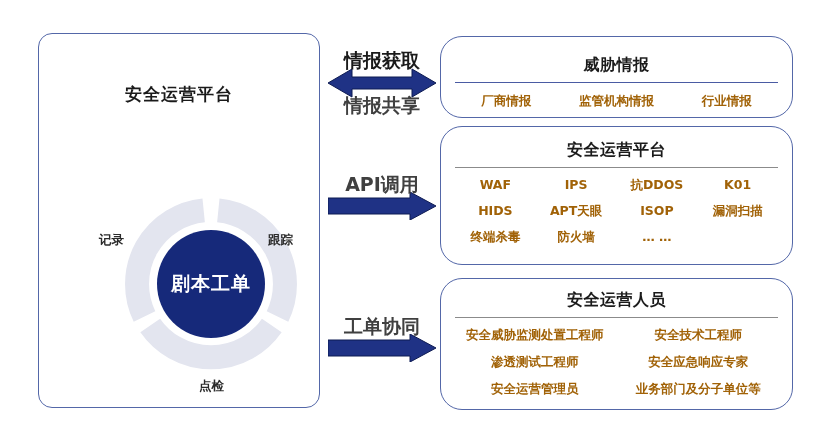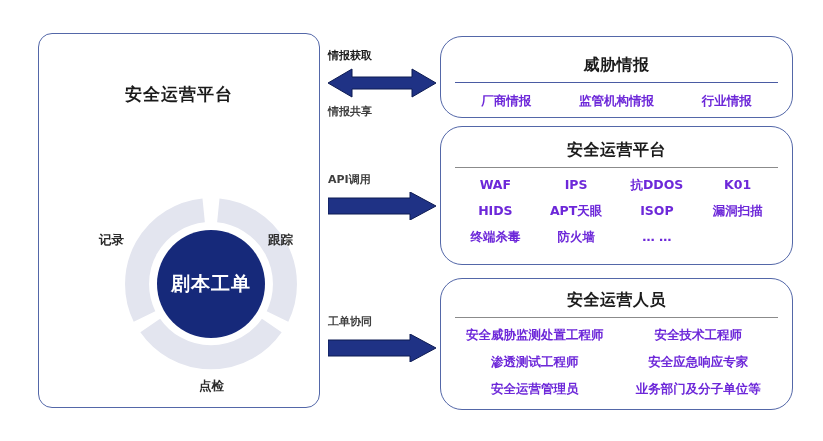--- a/index.html
+++ b/index.html
@@ -88,22 +88,22 @@
   .ring-label.l-check  { left: 160px; top: 344px; }
 
   
   .arrow-group {
     position: absolute;
   }
   .arrow-svg { display: block; }
   .arrow-label {
     position: absolute;
     width: 100%;
-    text-align: left;
-    font-size: 11px;
+    text-align: center;
+    font-size: 19px;
     font-weight: bold;
     white-space: nowrap;
   }
   .arrow-label.above { top: -20px; }
   .arrow-label.below { bottom: -21px; }
   .lbl-black { color: #1a1a1a; }
   .lbl-blue  { color: #404040; }
 
   .arrow-intel   { left: 328px; top: 68px;  width: 108px; }
   .arrow-api     { left: 328px; top: 192px; width: 108px; }
@@ -137,21 +137,21 @@
   .item-row {
     display: flex;
     width: 100%;
     box-sizing: border-box;
   }
   .item {
     flex: 1 1 0;
     text-align: center;
     font-size: 12.5px;
     font-weight: bold;
-    color: #6d28d9;
+    color: #a16207;
     white-space: nowrap;
   }
 
   
   .panel-threat { top: 36px; height: 82px; }
   .panel-threat .panel-title { margin-top: 18px; }
   .panel-threat .item-row { padding: 0 10px; margin-top: 10px; }
 
   
   .panel-capability { top: 126px; height: 139px; }

